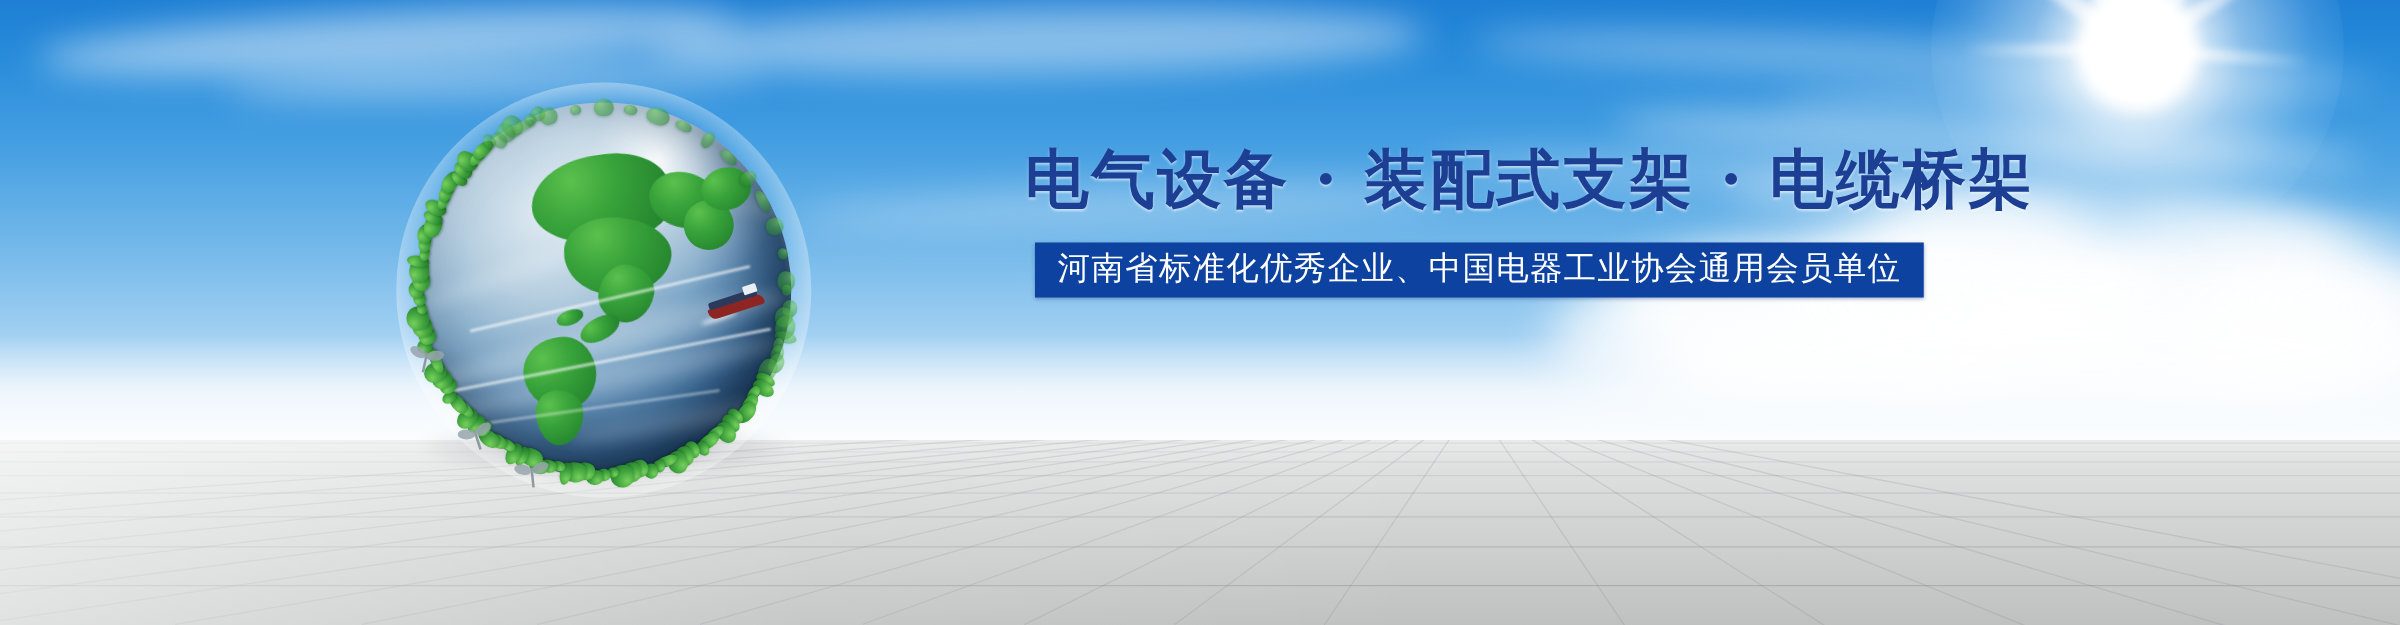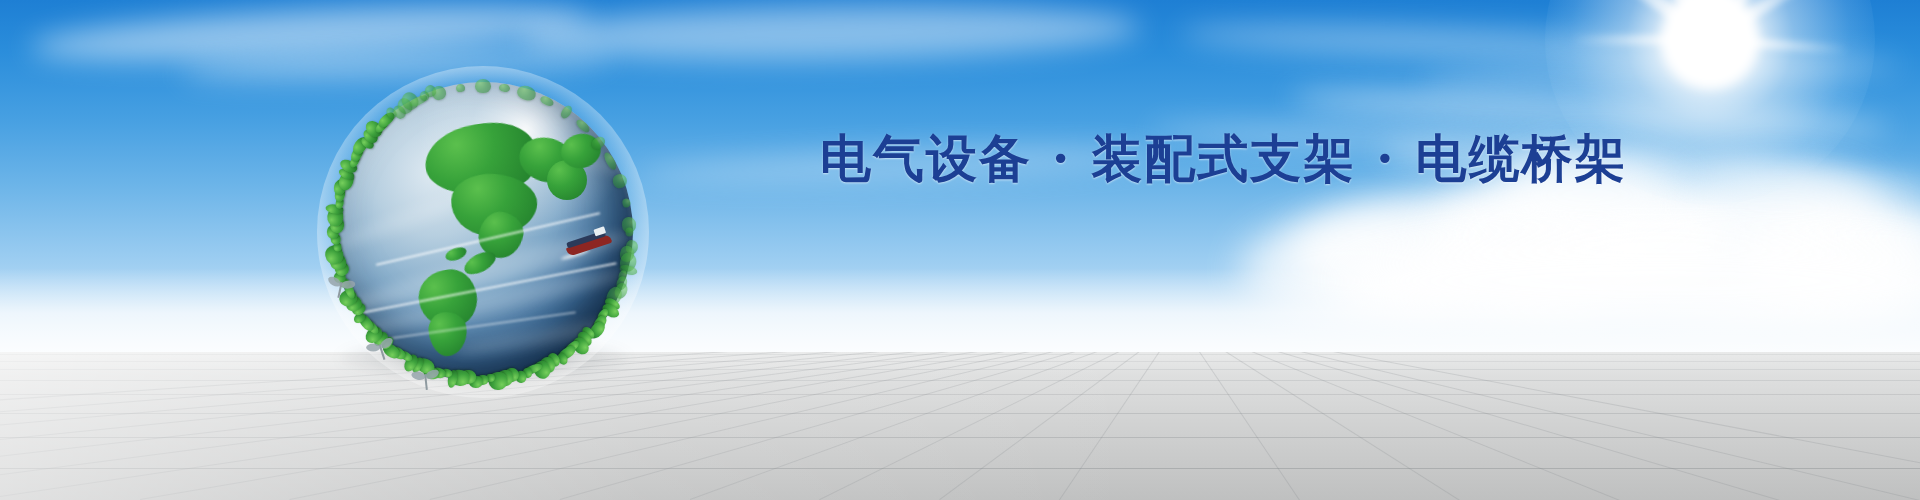--- a/index.html
+++ b/index.html
@@ -184,21 +184,21 @@
     font-size:37px;line-height:42px;color:#111418;letter-spacing:1px;font-weight:400;
     font-family:"DejaVu Sans","Liberation Sans",sans-serif;
   }
   .brand-en{
     margin-top:4px;
     font-size:19px;line-height:22px;color:#4a5057;letter-spacing:.8px;
     font-family:"Liberation Sans",sans-serif;
   }
 
   .tagline{
-    margin-top:18px;
+    margin-top:4px;
     font-family:"DejaVu Serif","Liberation Serif",serif;
     font-weight:700;
     font-size:51px;line-height:60px;
     color:#1c3f94;
     letter-spacing:2px;
     text-shadow:0 1px 2px rgba(255,255,255,.55);
     white-space:nowrap;
   }
 
   .badge{
@@ -426,15 +426,16 @@
         <div class="palm" style="left: 48px; top: 262px; transform: rotate(-18deg);"></div>
         <div class="palm" style="left: 92px; top: 292px; transform: rotate(-6deg);"></div>
       </div>
   </div>
 
   <div class="content">
 
 
     <div class="tagline">电气设备 · 装配式支架 · 电缆桥架</div>
 
+    <div class="badge">河南省标准化优秀企业、中国电器工业协会通用会员单位</div>
   </div>
 
 </div>
 
 </body></html>

